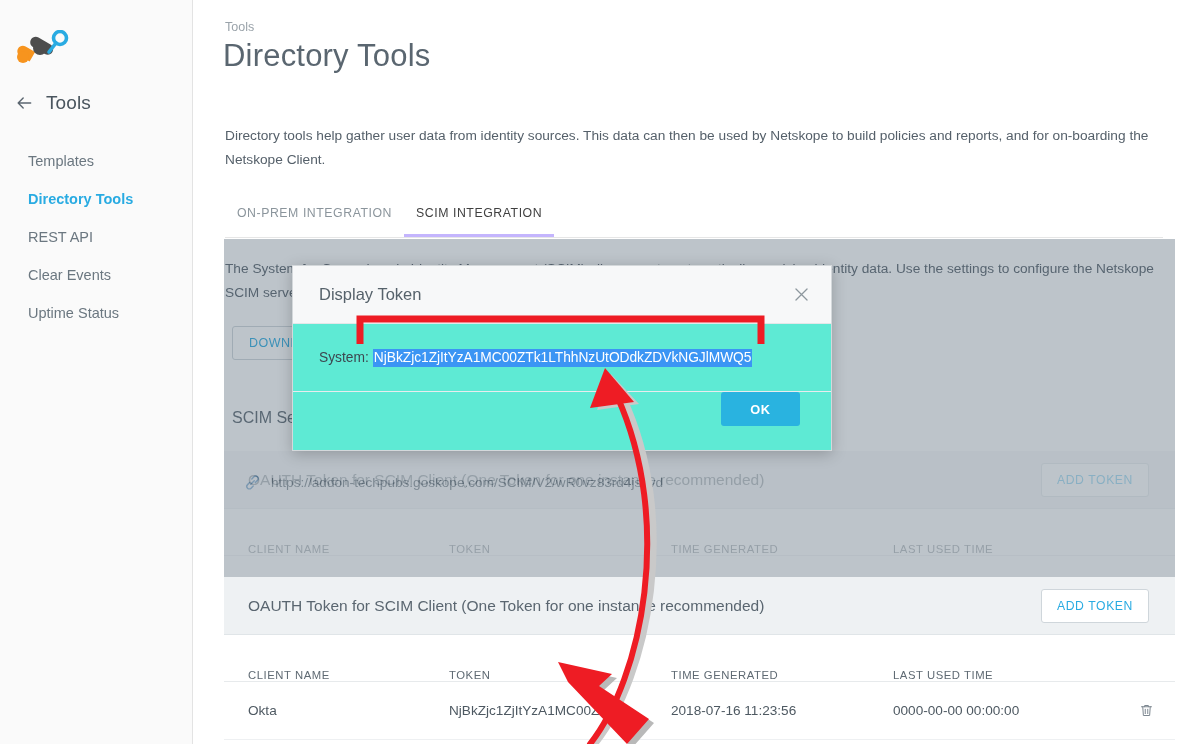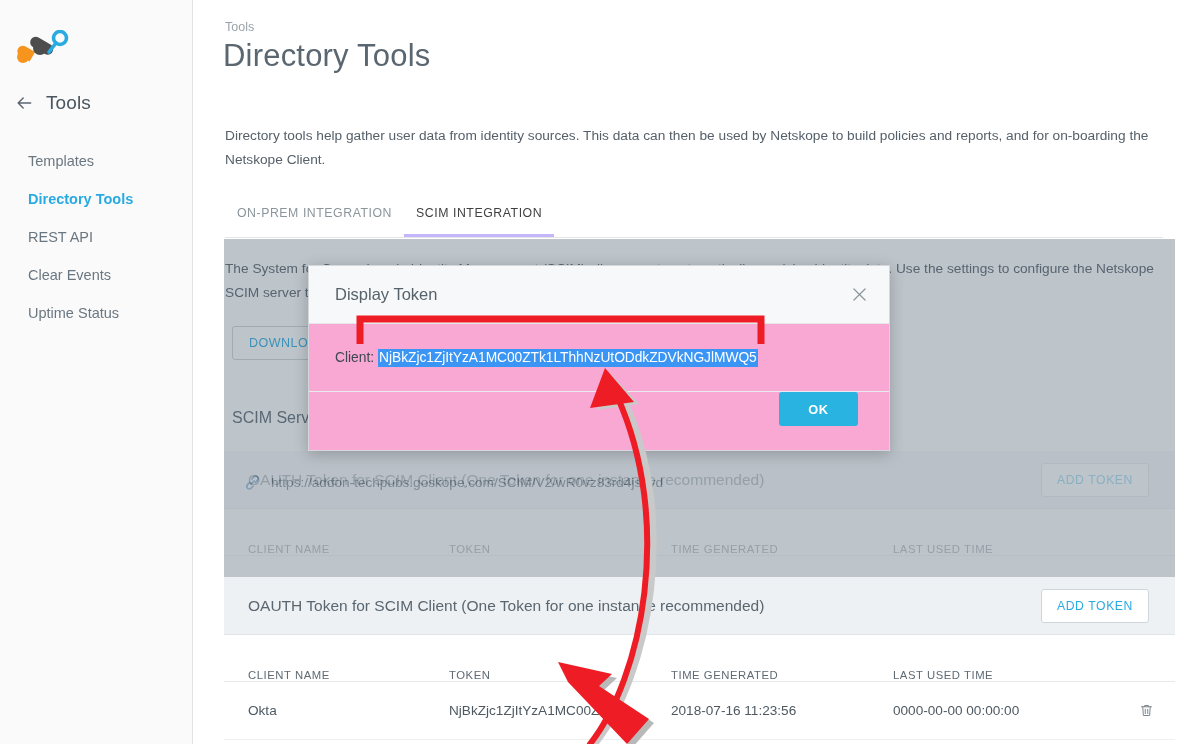--- a/index.html
+++ b/index.html
@@ -229,23 +229,23 @@
     position: absolute;
     left: 224px; top: 239px;
     width: 951px; height: 338px;
     background: rgba(90,108,122,.40);
     pointer-events: none;
   }
 
   
   .modal {
     position: absolute;
-    left: 308px; top: 265px;
-    width: 582px; height: 186px;
-    background: #f9a8d4;
+    left: 292px; top: 265px;
+    width: 540px; height: 186px;
+    background: #5eead4;
     border: 1px solid #d4d8db;
     box-shadow: 0 3px 14px rgba(0,0,0,.22);
   }
   .modal-head {
     height: 58px;
     background: #f7f8f9;
     border-bottom: 1px solid #e4e7e9;
     display: flex; align-items: center;
     padding: 0 20px 0 26px;
   }
@@ -423,21 +423,21 @@
   <div class="scrim"></div>
 
   <div class="modal">
     <div class="modal-head">
       <span class="modal-title">Display Token</span>
       <svg class="modal-x" viewBox="0 0 24 24">
         <path d="M5 5 L19 19 M19 5 L5 19" fill="none" stroke="currentColor" stroke-width="1.6" stroke-linecap="round"></path>
       </svg>
     </div>
     <div class="modal-body">
-      <span class="token-label">Client:</span>
+      <span class="token-label">System:</span>
       <span class="token-value">NjBkZjc1ZjItYzA1MC00ZTk1LThhNzUtODdkZDVkNGJlMWQ5</span>
     </div>
     <div class="modal-foot">
       <button class="ok-btn">OK</button>
     </div>
   </div>
 
   <svg class="annot" viewBox="0 0 1186 744">
 
     <path d="M360 344 L360 319 L761 319 L761 344" fill="none" stroke="#ee1c24" stroke-width="7"></path>

